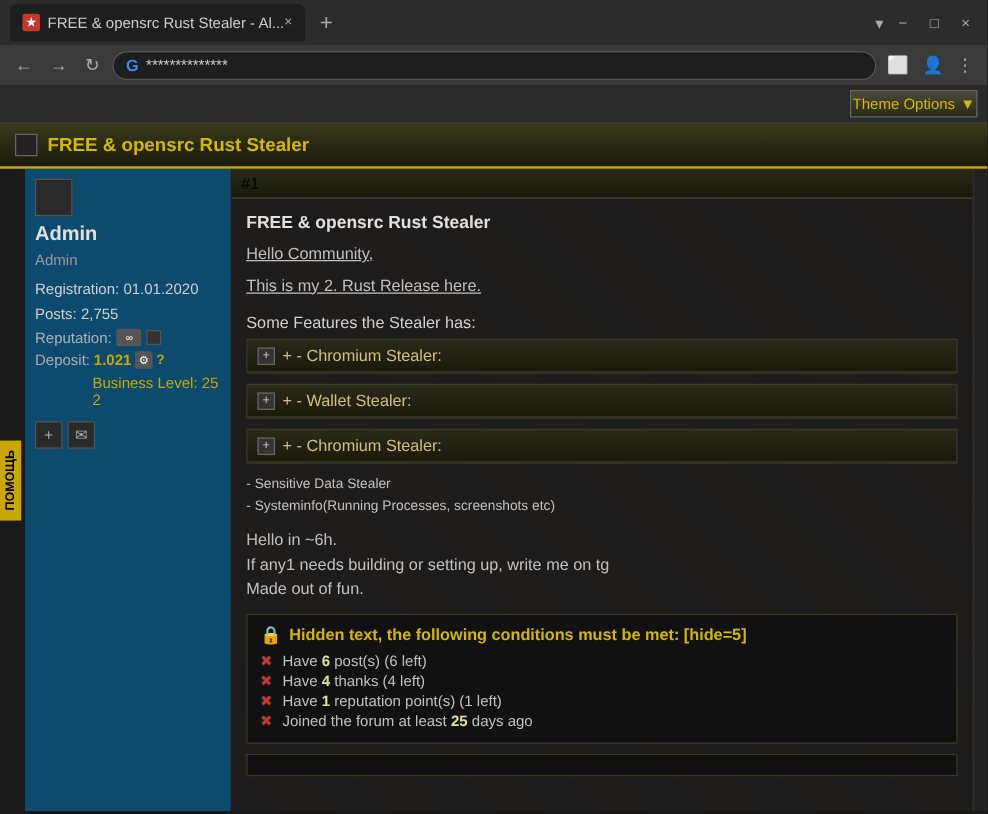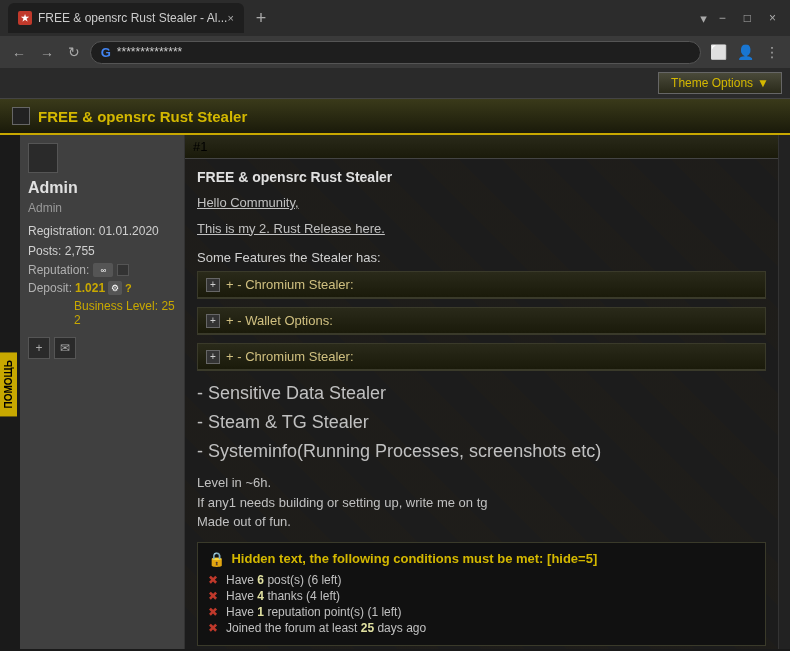--- a/index.html
+++ b/index.html
@@ -128,21 +128,21 @@
       display: flex;
       justify-content: flex-end;
       align-items: center;
       padding: 4px 8px;
       border-bottom: 1px solid #444;
     }
     .theme-options-btn {
       background: linear-gradient(to bottom, #4a4a3a, #2a2a1a);
       color: #d4b800;
       border: 1px solid #666;
-      padding: 3px 12px;
+      padding: 3px 1px;
       font-size: 12px;
       cursor: pointer;
       display: flex;
       align-items: center;
       gap: 4px;
     }
 
     .forum-header {
       background: linear-gradient(to bottom, #3a3a1a, #1a1a0a);
       border-bottom: 2px solid #c8a800;
@@ -164,21 +164,21 @@
     .forum-body {
       display: flex;
       flex: 1;
       overflow: hidden;
     }
 
     
     .sidebar {
       width: 165px;
       min-width: 165px;
-      background: #404040;
+      background: #0c4a6e;
       border-right: 1px solid #333;
       padding: 8px;
       display: flex;
       flex-direction: column;
       gap: 4px;
     }
     .user-avatar {
       width: 30px; height: 30px;
       background: #2a2a2a;
       border: 1px solid #555;
@@ -352,21 +352,21 @@
       background: #333;
       border: 1px solid #666;
       display: inline-flex;
       align-items: center;
       justify-content: center;
       font-size: 10px;
       color: #d0d0d0;
     }
     .features-list {
       margin-top: 8px;
-      font-size: 18px;
+      font-size: 11px;
       color: #c0c0c0;
       line-height: 1.6;
     }
     .detection-rate {
       margin-top: 8px;
       font-size: 13px;
       color: #c0c0c0;
     }
     .made-text {
       margin-top: 6px;
@@ -525,40 +525,39 @@
         <div class="collapsible-box">
           <div class="collapsible-header">
             <span class="expand-btn">+</span>
             <span>+ - Chromium Stealer:</span>
           </div>
         </div>
 
         <div class="collapsible-box">
           <div class="collapsible-header">
             <span class="expand-btn">+</span>
-            <span>+ - Wallet Options:</span>
+            <span>+ - Wallet Stealer:</span>
           </div>
         </div>
 
         <div class="collapsible-box">
           <div class="collapsible-header">
             <span class="expand-btn">+</span>
             <span>+ - Chromium Stealer:</span>
           </div>
         </div>
 
         <div class="features-list">
           <div>- Sensitive Data Stealer</div>
-          <div>- Steam &amp; TG Stealer</div>
           <div>- Systeminfo(Running Processes, screenshots etc)</div>
         </div>
 
 
         <div class="made-text" style="margin-top:8px;">
-          <div>Level in ~6h.</div>
+          <div>Hello in ~6h.</div>
           <div>If any1 needs building or setting up, write me on tg</div>
           <div>Made out of fun.</div>
         </div>
 
         <div class="hidden-box">
           <div class="hidden-title">
             <span class="hidden-icon">🔒</span>
             <span>Hidden text, the following conditions must be met: [hide=5]</span>
           </div>
           <div class="hidden-cond">

